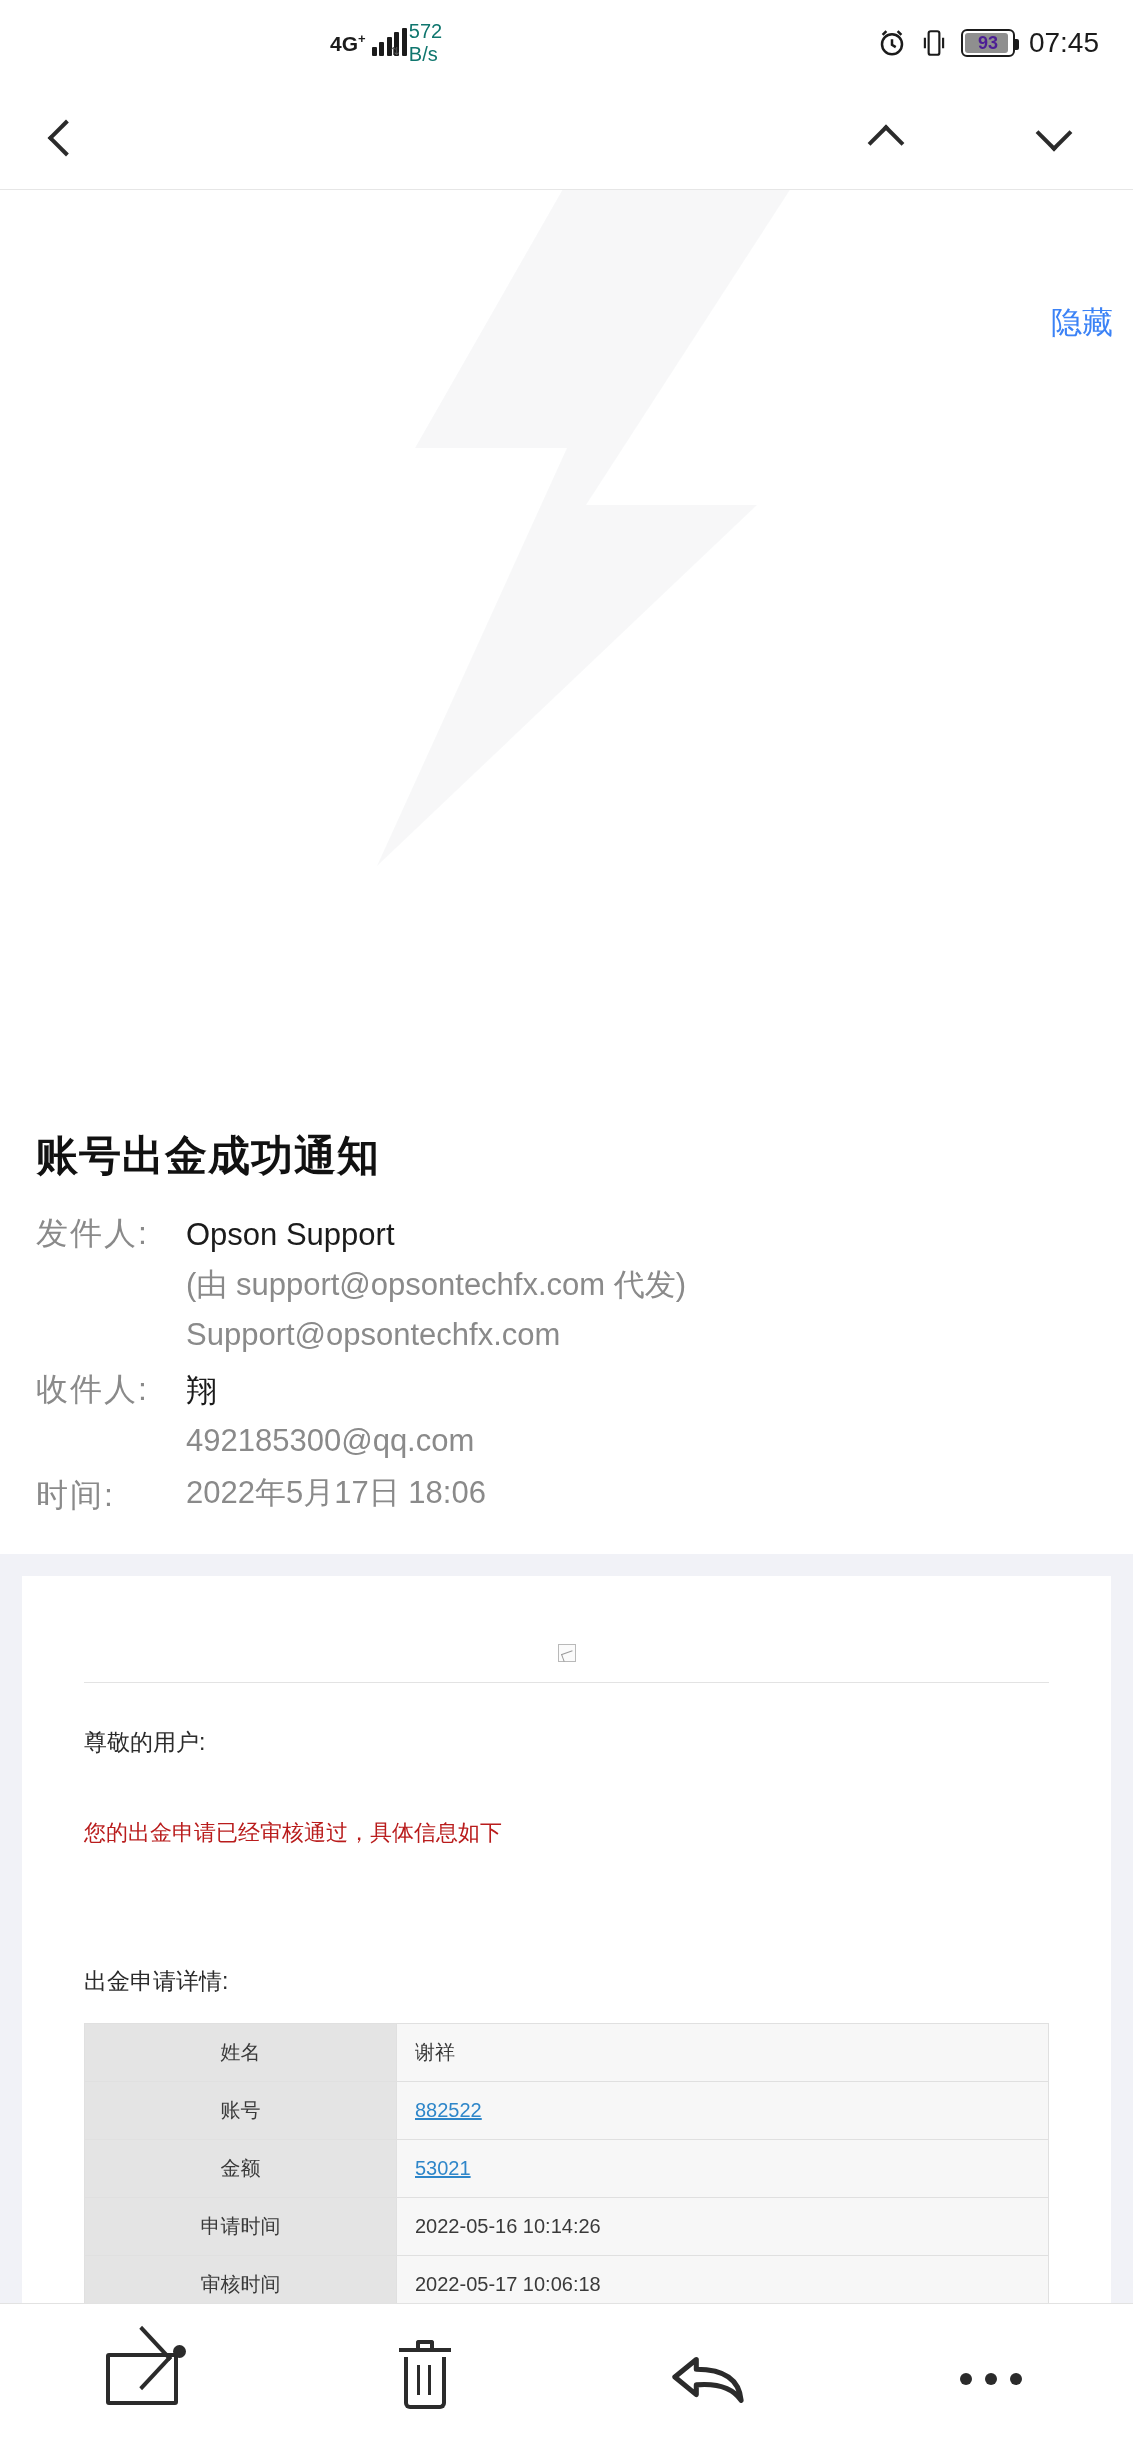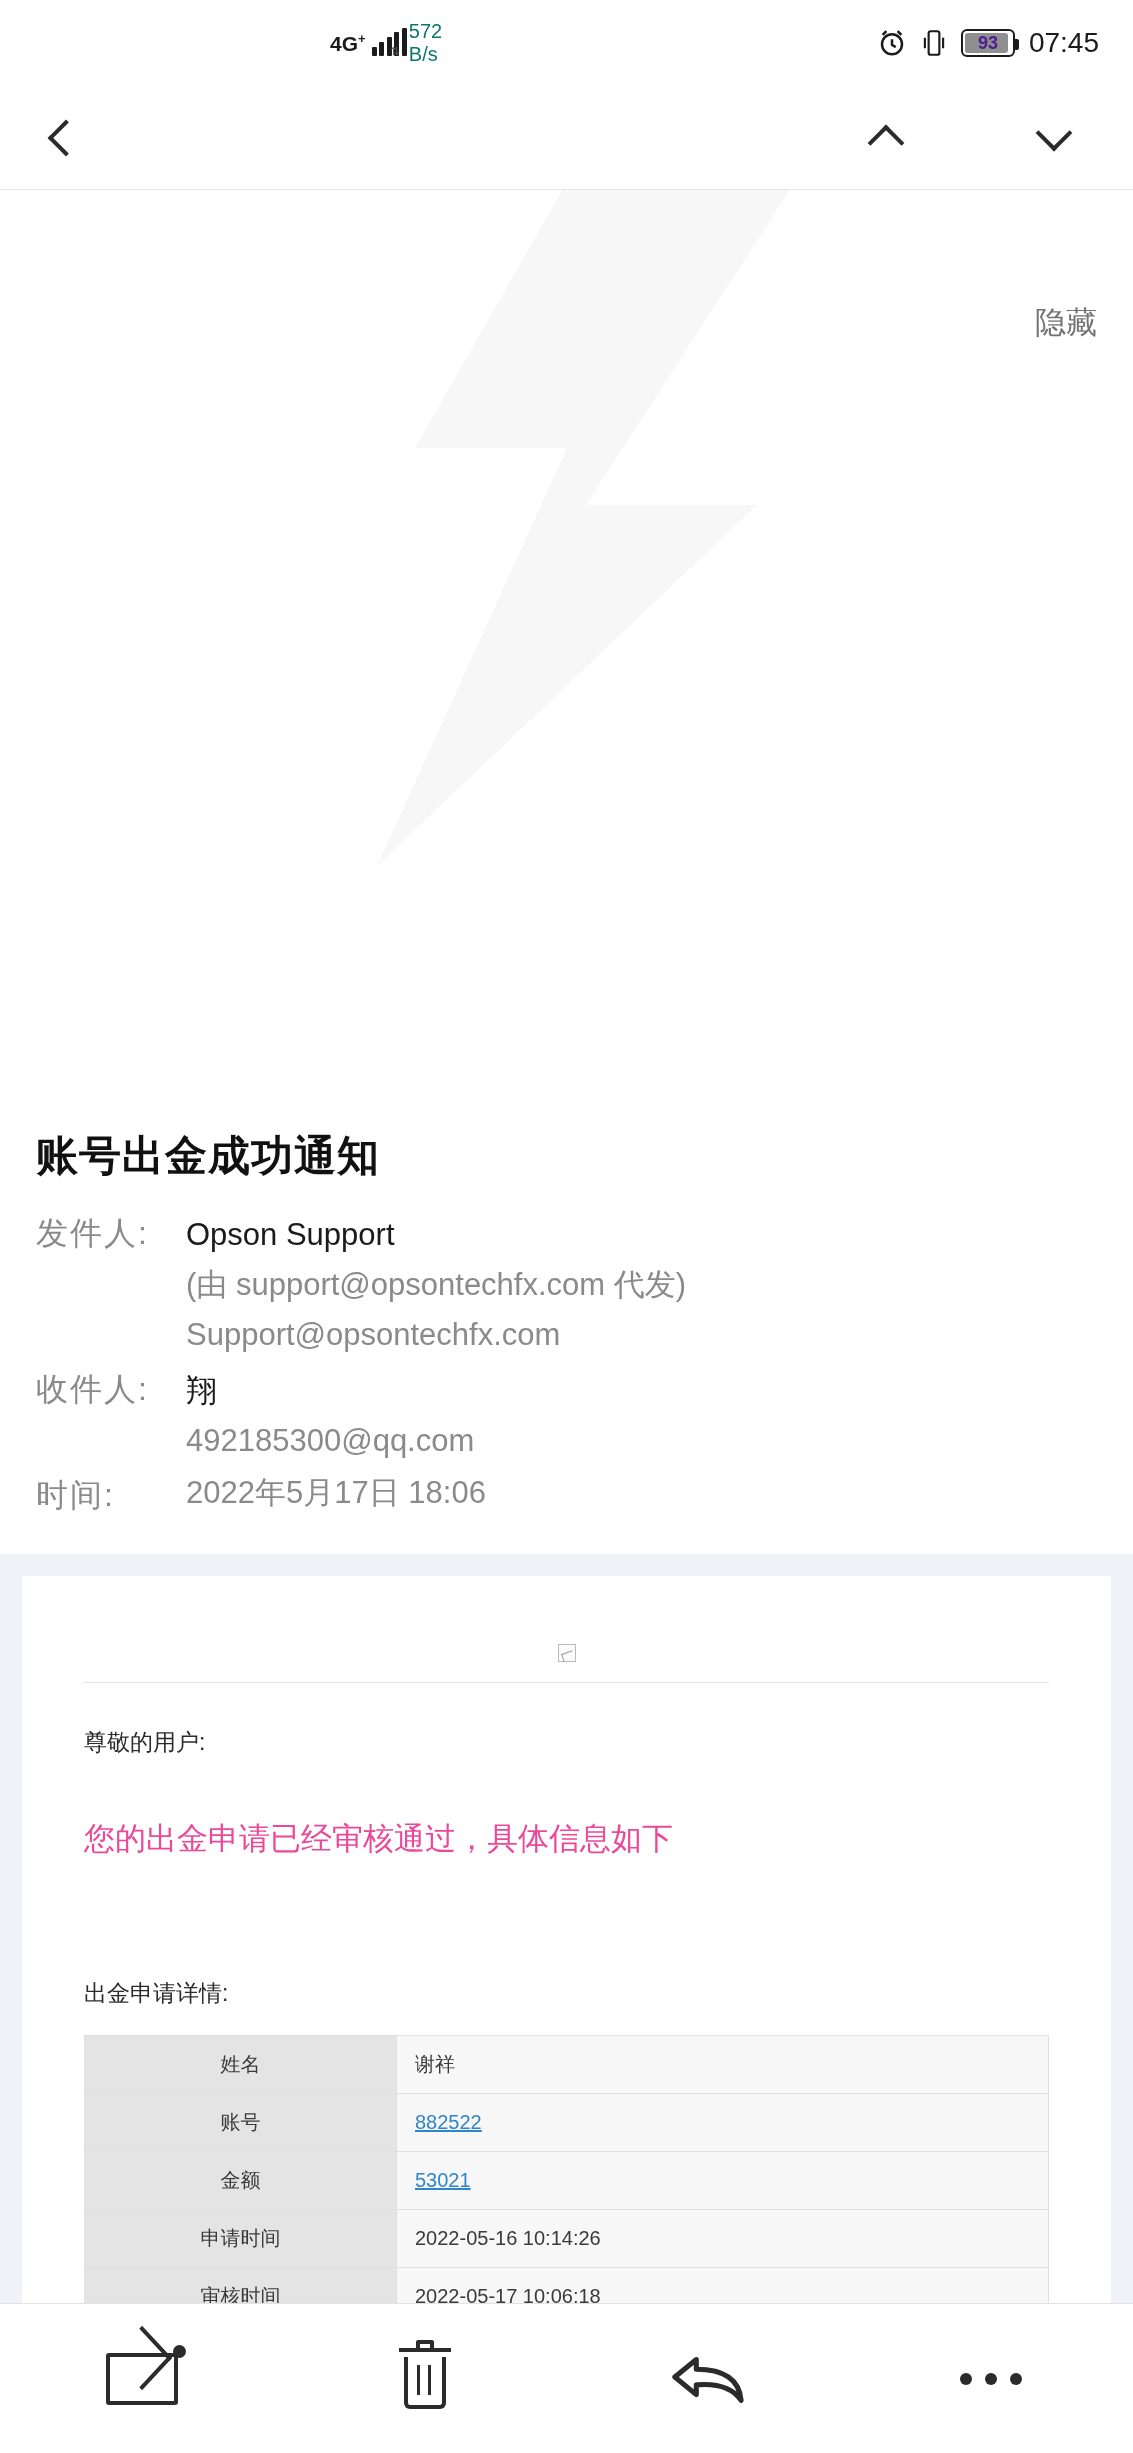--- a/index.html
+++ b/index.html
@@ -170,24 +170,24 @@
     font-size: 32px;
     color: #8a8a8a;
     letter-spacing: 2px;
     padding-top: 2px;
   }
   .meta-value { font-size: 31px; color: #1b1b1b; line-height: 50px; }
   .meta-sub { font-size: 31px; color: #8a8a8a; line-height: 50px; }
   .meta-time { font-size: 31px; color: #8a8a8a; }
   .hide-btn {
     position: absolute;
-    right: 36px;
+    right: 20px;
     top: 112px;
     font-size: 31px;
-    color: #737373;
+    color: #3b82f6;
     z-index: 2;
   }
 
   
   .content-wrap {
     background: #f1f2f7;
     padding: 22px 22px 0 22px;
     min-height: 1050px;
   }
   .mail-body {
@@ -215,22 +215,22 @@
     padding: 28px 0 20px 0;
     border-bottom: 1px solid #e3e3e3;
     margin: 0 62px;
   }
   .greeting {
     font-size: 23px;
     color: #2b2b2b;
     padding: 44px 0 0 62px;
   }
   .para {
-    font-size: 31px;
-    color: #ec4899;
+    font-size: 22px;
+    color: #b91c1c;
     padding: 60px 0 0 62px;
   }
   .section-title {
     font-size: 23px;
     color: #2b2b2b;
     padding: 118px 0 26px 62px;
   }
   table.detail {
     width: calc(100% - 124px);
     margin: 0 62px;

